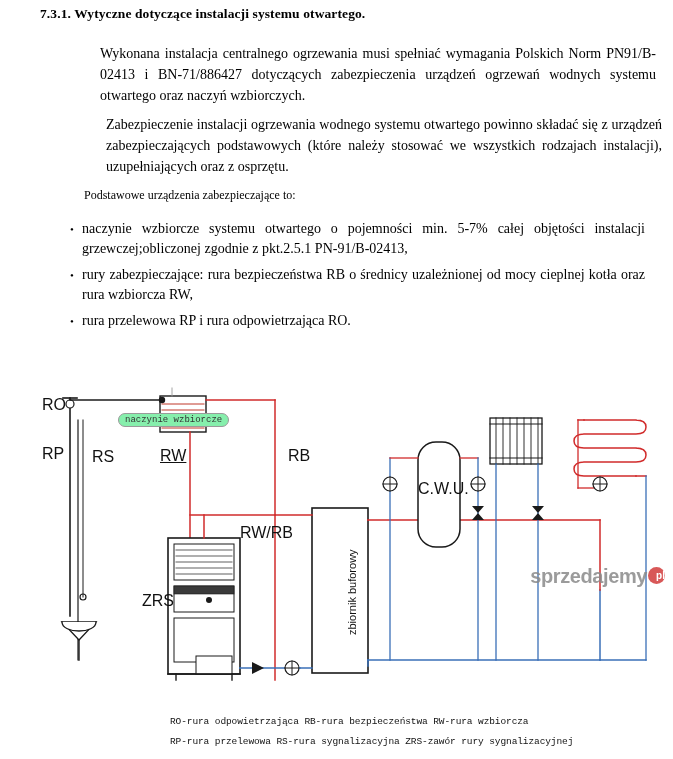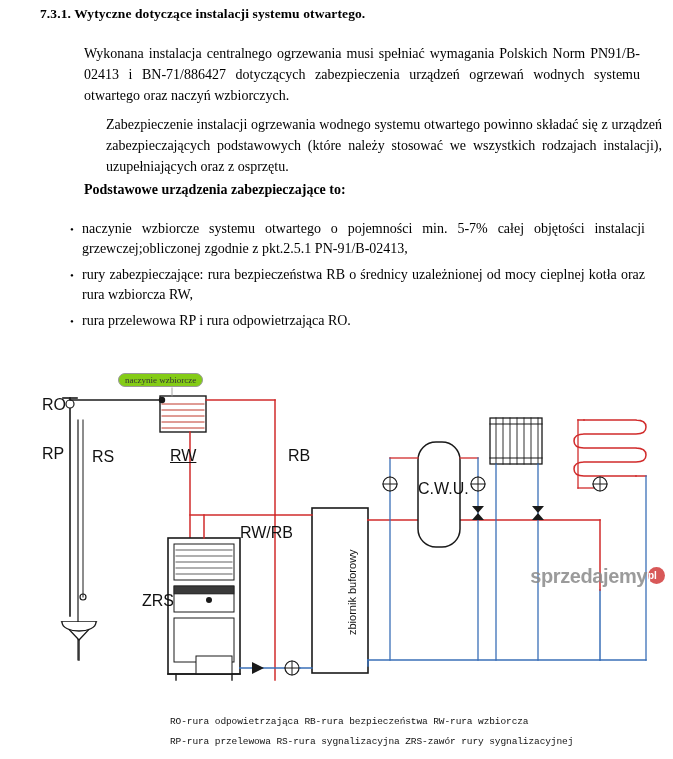--- a/index.html
+++ b/index.html
@@ -29,28 +29,28 @@
     letter-spacing: 0.1px;
   }
   .para {
     position: absolute;
     left: 84px;
     width: 556px;
     font-size: 14px;
     line-height: 21px;
     text-align: justify;
   }
-  #para1 { top: 43px; }
+  #para1 { top: 43px; margin-left: 16px; }
   #para2 { top: 114px; margin-left: 22px; }
   .subheading {
     position: absolute;
-    top: 182px;
+    top: 188px;
     left: 84px;
-    font-size: 14px;
-    font-weight: bold;
+    font-size: 12px;
+    font-weight: normal;
   }
   .bullets {
     position: absolute;
     top: 219px;
     left: 70px;
     width: 575px;
     font-size: 14px;
     line-height: 20px;
   }
   .bullet {
@@ -117,35 +117,36 @@
   }
   .watermark .dot {
     display: inline-block;
     background: #d23b3b;
     color: #ffffff;
     border-radius: 50%;
     width: 17px;
     height: 17px;
     font-size: 10px;
     line-height: 17px;
-    text-align: left;
+    text-align: right;
     vertical-align: 4px;
     margin-left: 1px;
     letter-spacing: 0;
   }
   .tagbox {
     position: absolute;
-    font-family: Liberation Serif, serif;
+    font-family: Liberation Mono, monospace;
     font-size: 9px;
     color: #333;
     border: 1px solid #9a9a9a;
     border-radius: 7px;
     padding: 1px 6px;
-    background: #84cc16;
+    background: #86efac;
     white-space: nowrap;
+    margin-top: 40px;
   }
 </style>
 </head>
 <body>
 
 <div class="page">
 
   <div class="heading">7.3.1. Wytyczne dotyczące instalacji systemu otwartego.</div>
 
   <div class="para" id="para1">Wykonana instalacja centralnego ogrzewania musi spełniać wymagania Polskich Norm PN91/B-02413 i BN-71/886427 dotyczących zabezpieczenia urządzeń ogrzewań wodnych systemu otwartego oraz naczyń wzbiorczych.</div>
@@ -296,21 +297,21 @@
         <line x1="368" y1="300" x2="368" y2="300" stroke="#3a6fb7" stroke-width="1.5"></line>
         <line x1="368" y1="300" x2="368" y2="306" stroke="#3a6fb7" stroke-width="1.5"></line>
 
         <line x1="20" y1="340" x2="20" y2="340" stroke="#ffffff" stroke-width="1"></line>
       </g>
     </svg>
 
     <div class="dlabel" style="left:42px; top:36px;">RO</div>
     <div class="dlabel" style="left:42px; top:85px;">RP</div>
     <div class="dlabel" style="left:92px; top:88px;">RS</div>
-    <div class="dlabel" style="left:170px; top:87px;text-decoration:underline;">RW</div>
+    <div class="dlabel" style="left:160px; top:87px;text-decoration:underline;">RW</div>
     <div class="dlabel" style="left:288px; top:87px;">RB</div>
     <div class="dlabel" style="left:240px; top:148px;margin-top:16px;">RW/RB</div>
     <div class="dlabel" style="left:94px; top:232px;margin-left:48px;">ZRS</div>
     <div class="dlabel" style="left:418px; top:120px;">C.W.U.</div>
     <div class="tagbox" style="left:118px; top:13px;">naczynie wzbiorcze</div>
     <div class="vlabel" style="left:346px; top:275px;">zbiornik buforowy</div>
 
     <div class="legend">
       <div>RO-rura odpowietrzająca     RB-rura bezpieczeństwa   RW-rura wzbiorcza</div>
       <div>RP-rura przelewowa     RS-rura sygnalizacyjna   ZRS-zawór rury sygnalizacyjnej</div>

